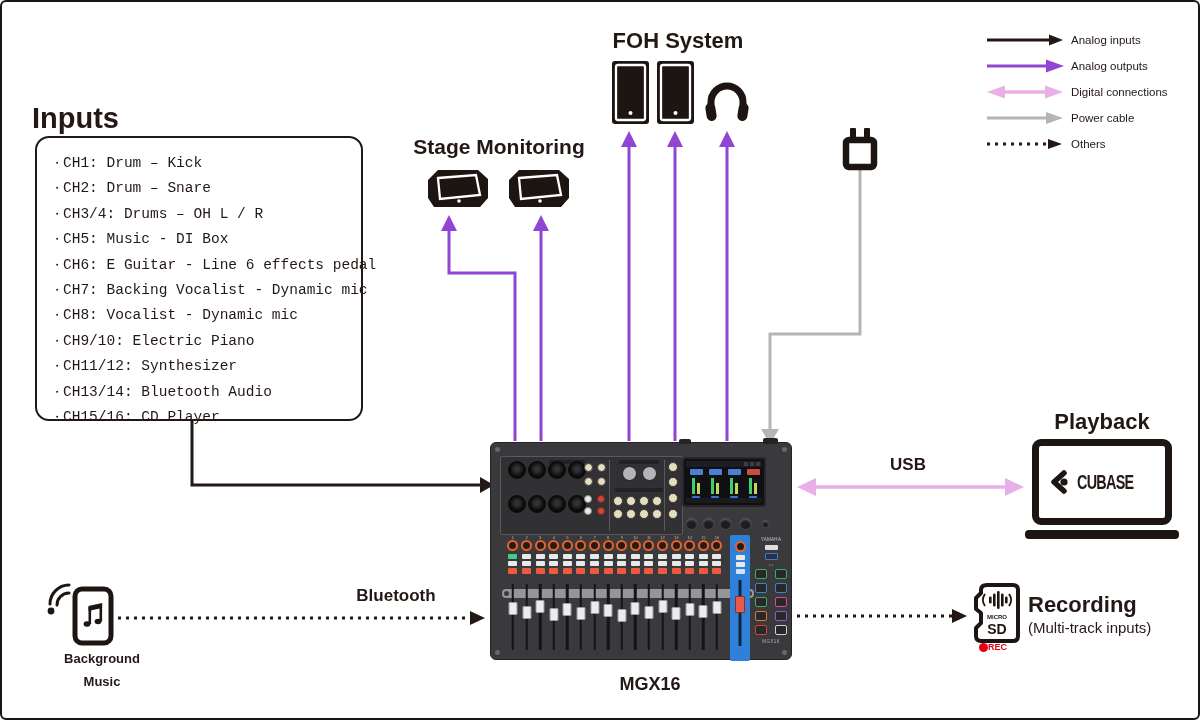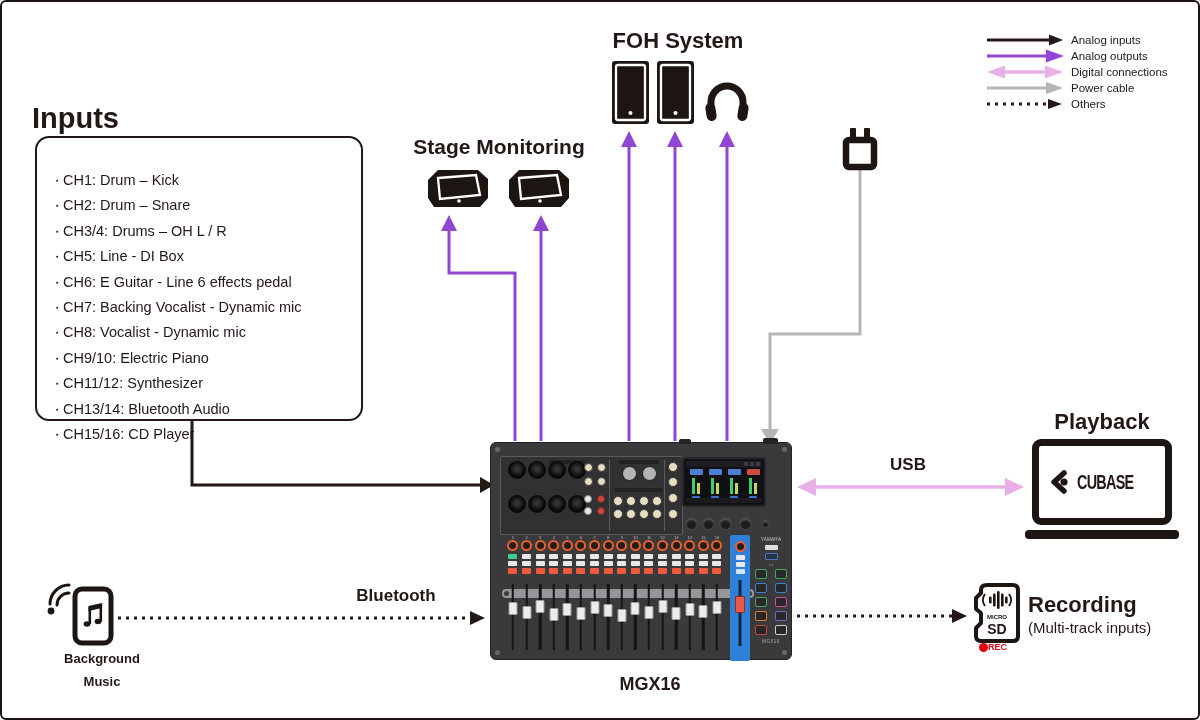--- a/index.html
+++ b/index.html
@@ -15,25 +15,25 @@
   .wire-pink{stroke:var(--digital-pink,#e9afe7);stroke-width:3.5;fill:none;}
   .wire-dash{stroke:var(--line-black,#231815);stroke-width:3;fill:none;stroke-dasharray:3 5;}
   .hd-black{fill:var(--line-black,#231815);}
   .hd-purple{fill:var(--analog-output-purple,#9046d2);}
   .hd-gray{fill:var(--power-gray,#b5b5b6);}
   .hd-pink{fill:var(--digital-pink,#e9afe7);}
   
   .inputs-title{left:30px;top:100px;font-size:29px;}
   .inputs-box{left:33px;top:134px;width:328px;height:285px;border:2.5px solid #231815;border-radius:14px;
               padding:10px 10px 0 14px;box-sizing:border-box;}
-  .inputs-box ul{margin:20px 0 0;padding:0;list-style:none;}
+  .inputs-box ul{margin:3px 0 0;padding:0;list-style:none;font-family:Liberation Mono, monospace;}
   .inputs-box li{font-size:14.5px;line-height:24.4px;white-space:nowrap;}
   .inputs-box li::before{content:"・";font-size:12px;}
   
-  .legend{left:984px;top:31px;display:flex;flex-direction:column;gap:2px;justify-content:center;}
+  .legend{left:984px;top:31px;display:flex;flex-direction:column;gap:12px;justify-content:center;}
   .legend-row{display:flex;align-items:center;gap:7px;height:14px;}
   .legend-row span{font-size:11.5px;color:#231815;}
   
   .t-stage{left:397px;top:133px;width:200px;text-align:center;font-size:21px;}
   .t-foh{left:576px;top:26px;width:200px;text-align:center;font-size:22px;}
   .t-playback{left:1030px;top:407px;width:140px;text-align:center;font-size:22px;}
   .t-usb{left:856px;top:453px;width:100px;text-align:center;font-size:17px;}
   .t-bt{left:334px;top:584px;width:120px;text-align:center;font-size:17px;}
   .t-model{left:573px;top:672px;width:150px;text-align:center;font-size:18px;}
   .t-bgm{left:30px;top:645px;width:140px;text-align:center;font-size:13px;line-height:23px;}
@@ -140,21 +140,21 @@
     <line class="wire-dash" x1="795" y1="614" x2="950" y2="614"></line>
     <polygon class="hd-black" points="950,607 950,621 965,614"></polygon>
   </svg>
 
   <div class="abs hd inputs-title">Inputs</div>
   <div class="abs inputs-box">
     <ul>
         <li>CH1: Drum – Kick</li>
         <li>CH2: Drum – Snare</li>
         <li>CH3/4: Drums – OH L / R</li>
-        <li>CH5: Line - DI Box</li>
+        <li>CH5: Music - DI Box</li>
         <li>CH6: E Guitar - Line 6 effects pedal</li>
         <li>CH7: Backing Vocalist - Dynamic mic</li>
         <li>CH8: Vocalist - Dynamic mic</li>
         <li>CH9/10: Electric Piano</li>
         <li>CH11/12: Synthesizer</li>
         <li>CH13/14: Bluetooth Audio</li>
         <li>CH15/16: CD Player</li>
       </ul>
   </div>
 

